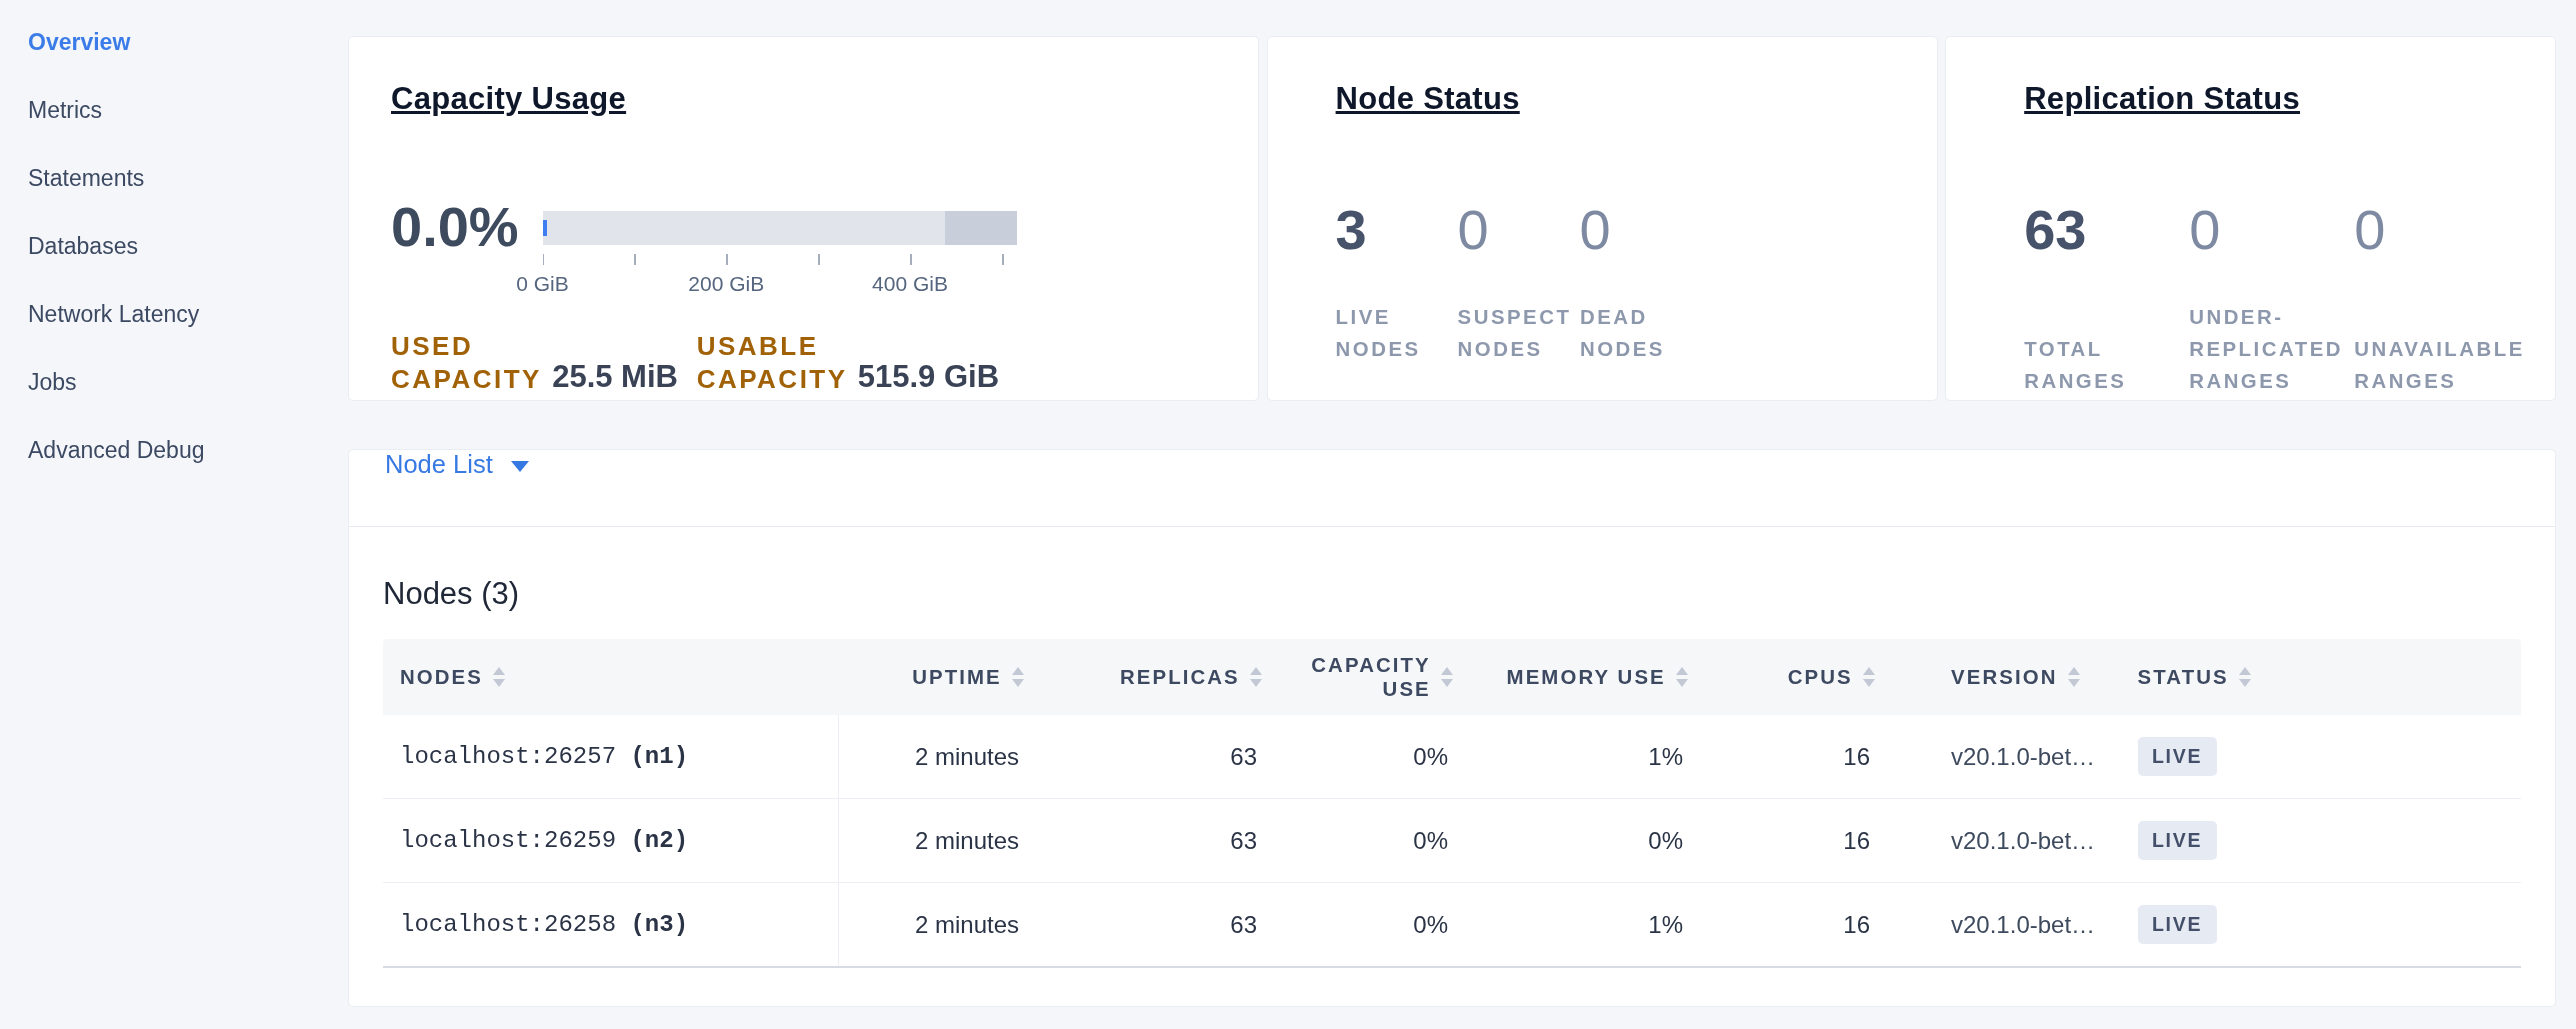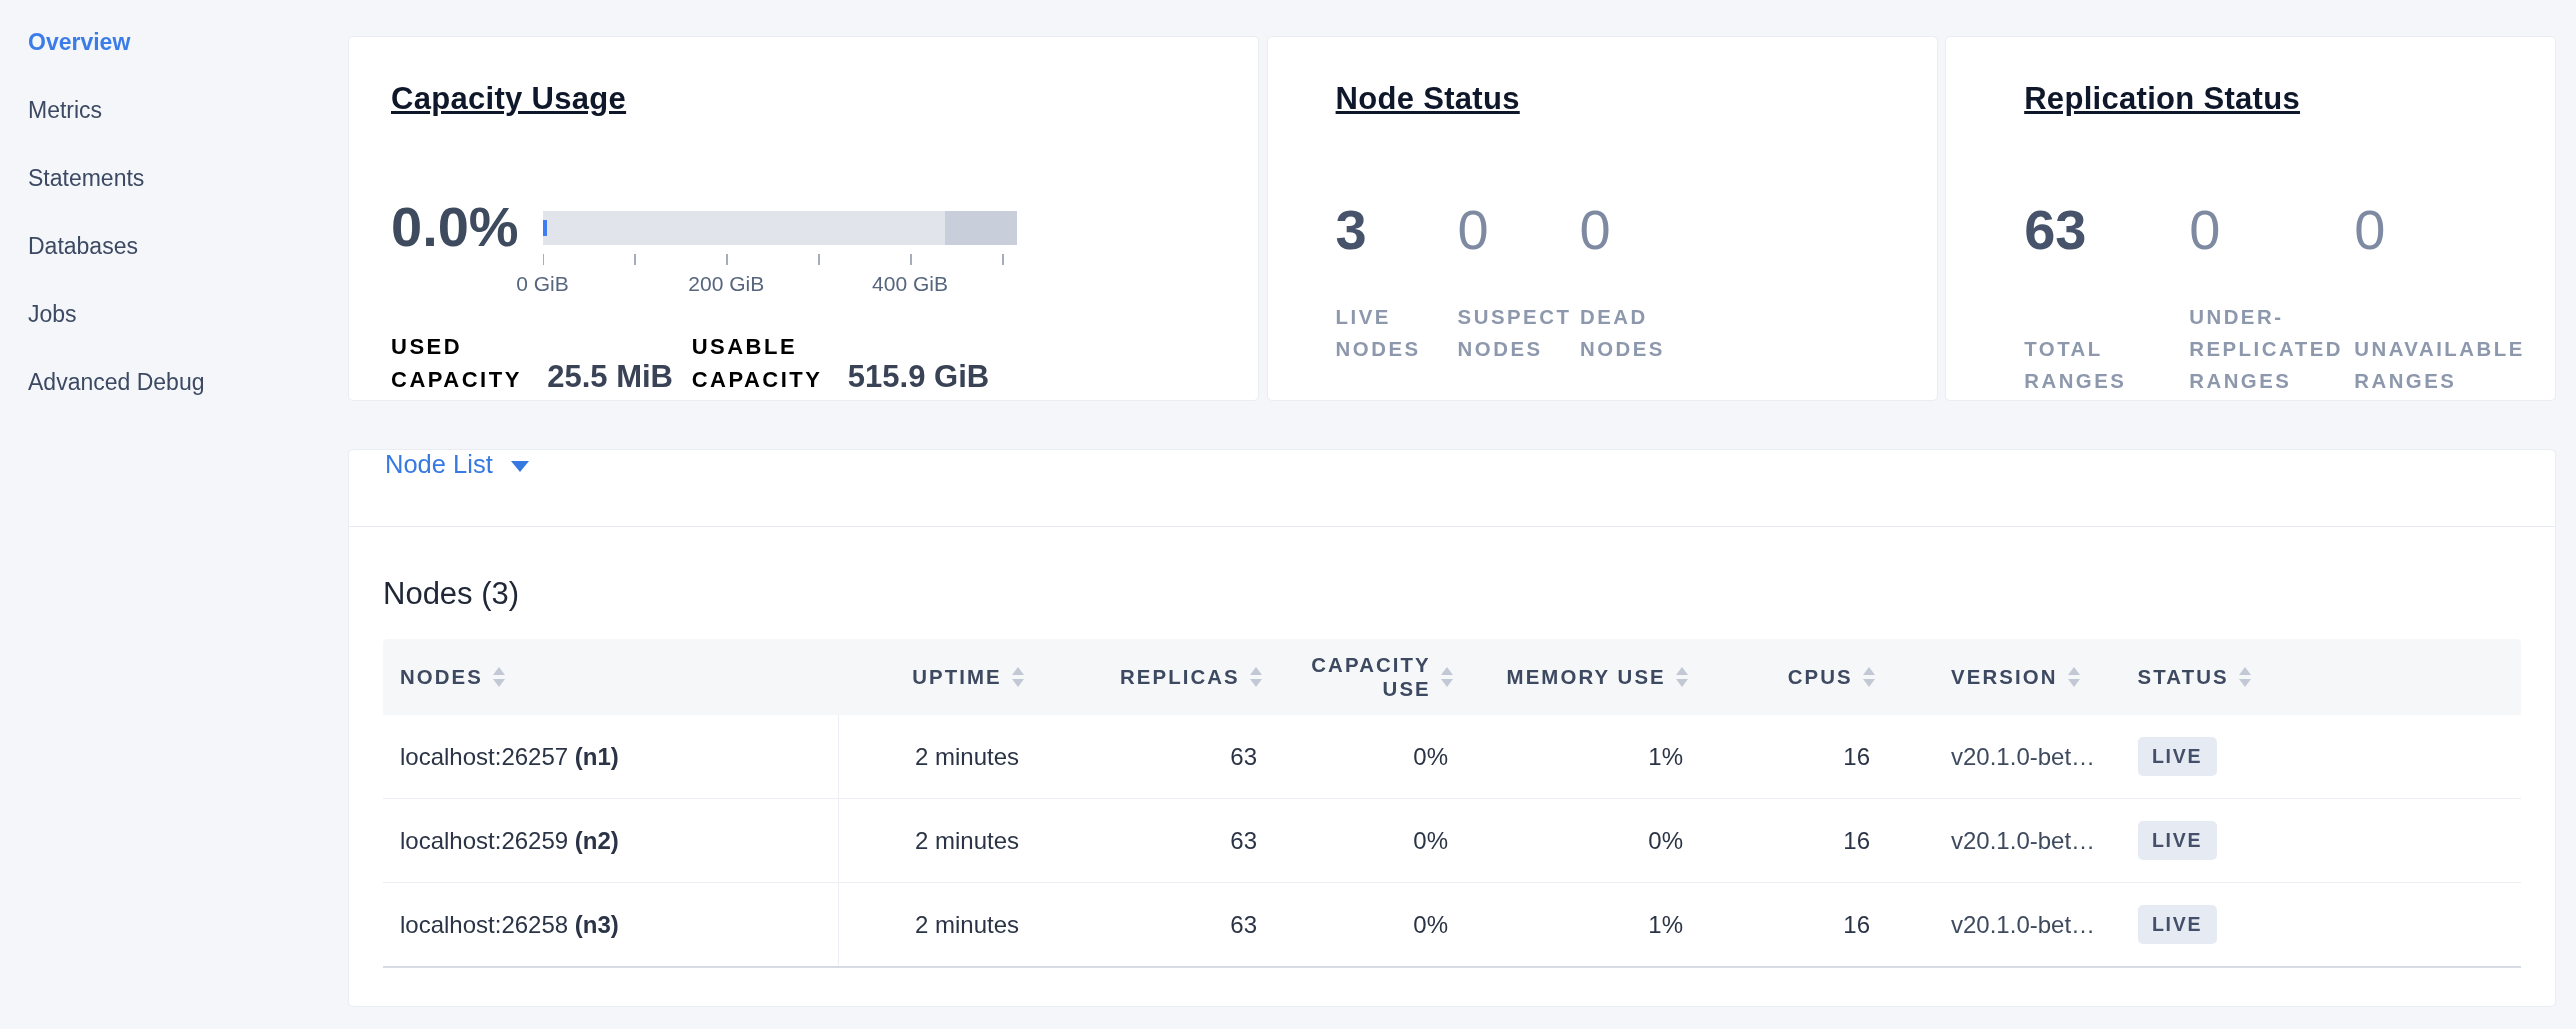--- a/index.html
+++ b/index.html
@@ -29,21 +29,21 @@
   .cap-chart{width:474px;margin-left:19.5px;padding-top:12.7px;}
   .cap-bar{position:relative;height:34px;background:#e2e4eb;}
   .cap-bar-other{position:absolute;top:0;bottom:0;right:0;background:#c9cedb;}
   .cap-bar-used{position:absolute;left:0;top:50%;transform:translateY(-50%);height:16px;width:4.2px;background:#3e7ef0;}
   .cap-ticks{position:relative;height:12px;margin-top:9.3px;}
   .cap-tick{position:absolute;width:1.7px;height:11px;background:#a6aebd;top:0;}
   .cap-axis{position:relative;height:25.5px;margin-top:6px;}
   .cap-axis-label{position:absolute;transform:translateX(-50%);white-space:nowrap;
                   font-size:21px;color:#56667f;}
   .cap-stats{display:flex;align-items:flex-end;margin-top:33px;}
-  .caps-label{font-size:22px;font-weight:600;letter-spacing:2.5px;color:#000000;
+  .caps-label{font-size:26px;font-weight:600;letter-spacing:2.5px;color:#a16207;
               line-height:33px;white-space:pre-line;min-width:146px;}
   .stat-value{font-size:31px;font-weight:700;color:#3a4356;line-height:39px;margin-left:10.2px;margin-right:18.7px;}
 
   
   .nums{display:flex;margin-top:84px;}
   .big-num{font-size:56px;line-height:58px;font-weight:600;color:#46536b;}
   .big-num.dim{color:#7e8aa2;font-weight:500;}
   .labs{display:flex;align-items:flex-end;margin-top:42px;}
   .stat-label{font-size:20.4px;font-weight:600;letter-spacing:2.5px;color:#8d98ad;
               line-height:32px;white-space:pre-line;padding-right:8.5px;box-sizing:border-box;}
@@ -69,38 +69,39 @@
   .th.c3 .th-label{max-width:127px;text-align:right;line-height:24px;}
   .sort{display:flex;flex-direction:column;gap:4.2px;}
   .sort i{display:block;width:0;height:0;border-left:6.8px solid transparent;border-right:6.8px solid transparent;}
   .sort .up{border-bottom:8.5px solid #c2c8d4;}
   .sort .down{border-top:8.5px solid #c2c8d4;}
 
   .trow{height:83px;align-items:center;border-bottom:1.7px solid #eceef4;
         font-size:24px;color:#2b3446;cursor:pointer;}
   .trow:last-child{border-bottom:2.5px solid #d6dbe4;}
   .td{box-sizing:border-box;}
-  .td.nodes-cell{padding-left:17px;border-right:1.7px solid #eceef4;height:83px;display:flex;align-items:center;}
+  .td.nodes-cell{padding-left:17px;border-right:1.7px solid #eceef4;height:83px;display:flex;align-items:center;font-family:Liberation Mono, monospace;}
   .td.right{text-align:right;padding-right:22px;}
   .td.version-cell{padding-left:59px;color:#3e4a5e;}
   .td.status-cell{padding-left:13.6px;}
   .node-id{font-weight:700;}
   .badge{display:inline-block;background:#e6eaf3;color:#44506a;font-size:19.5px;font-weight:700;
          letter-spacing:1.7px;padding:7.6px 14.4px;border-radius:5.1px;line-height:23px;}
 </style>
 </head>
 <body>
 
 <div class="page">
 
   <nav class="sidebar" id="sidebar">
       <div class="side-item active">Overview</div>
       <div class="side-item">Metrics</div>
       <div class="side-item">Statements</div>
       <div class="side-item">Databases</div>
+      <div class="side-item">Network Latency</div>
       <div class="side-item">Jobs</div>
       <div class="side-item">Advanced Debug</div>
     </nav>
 
   <main class="main">
 
     <section class="top-row">
 
       <div class="card cap">
         <div class="card-title">Capacity Usage</div>

